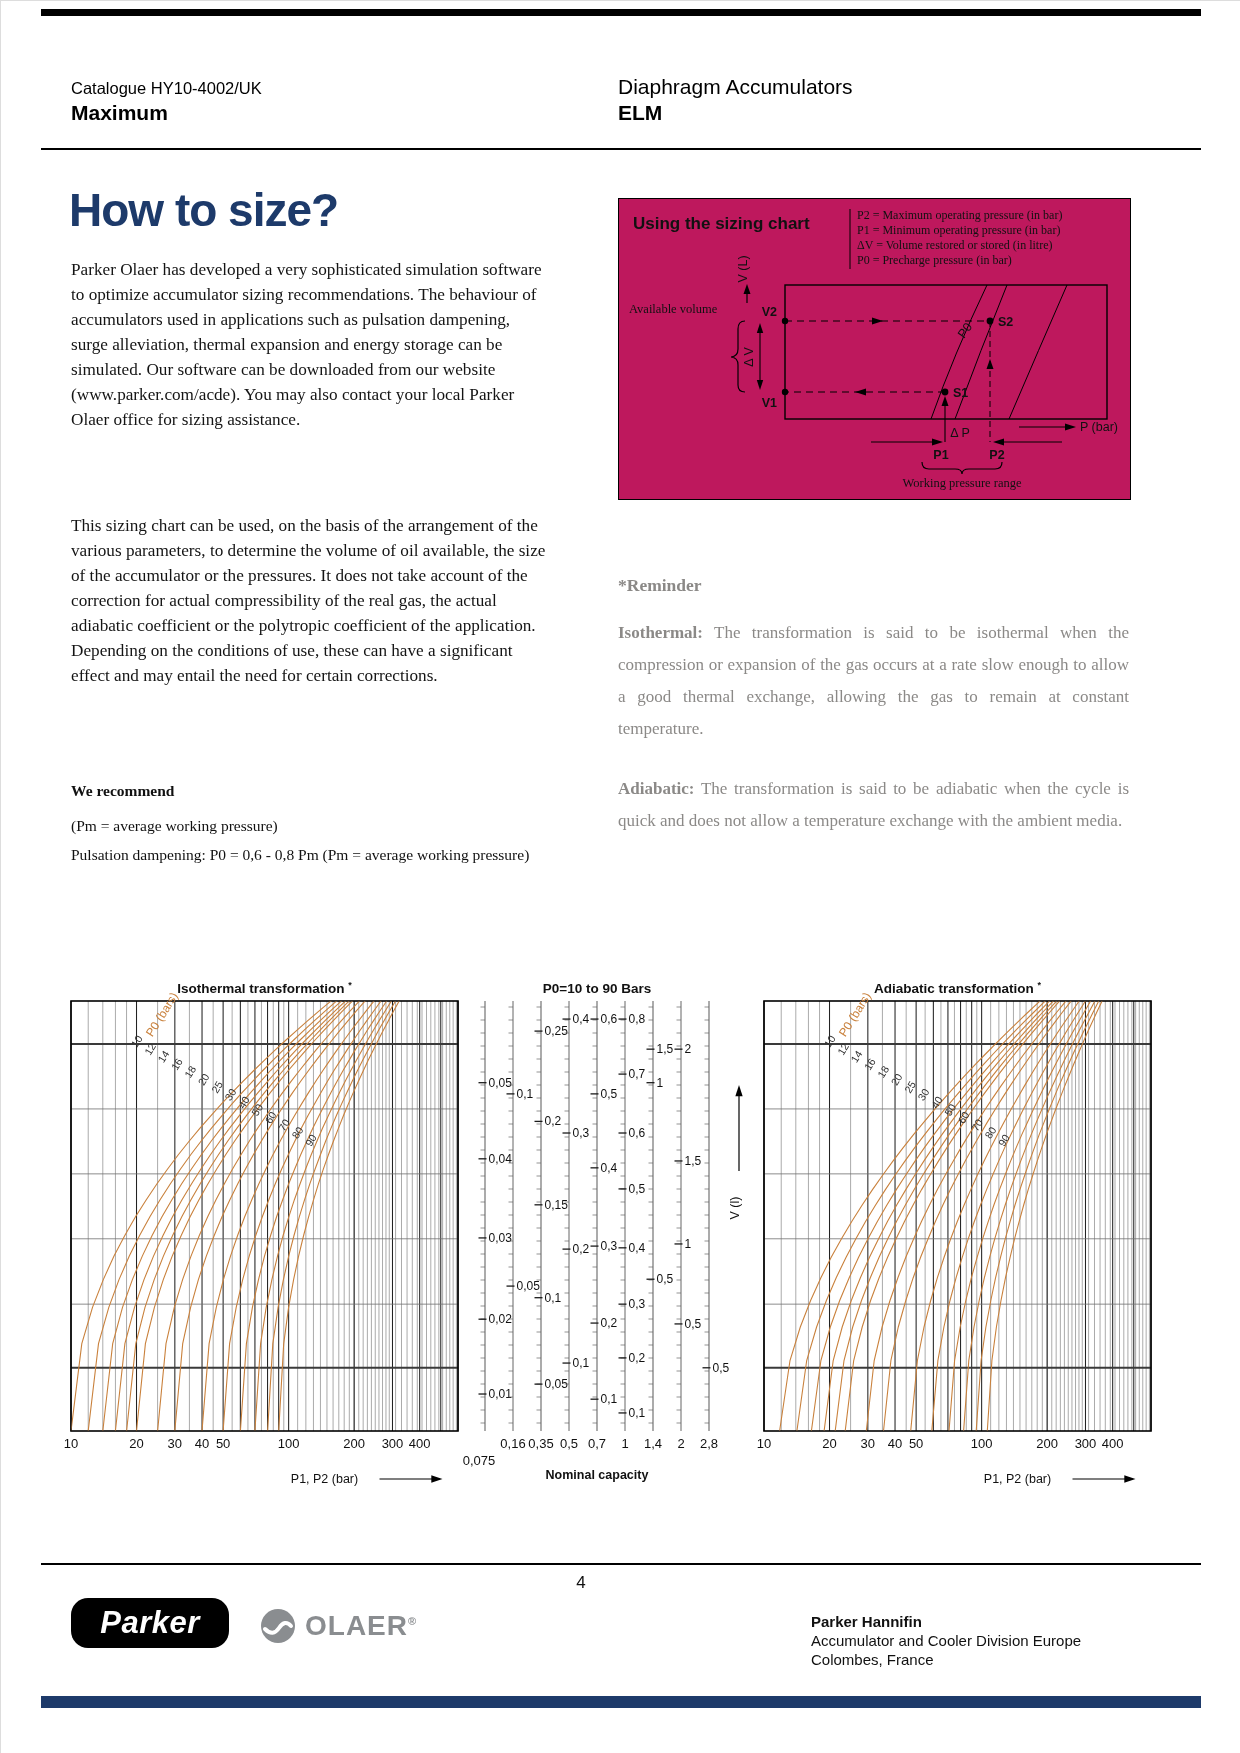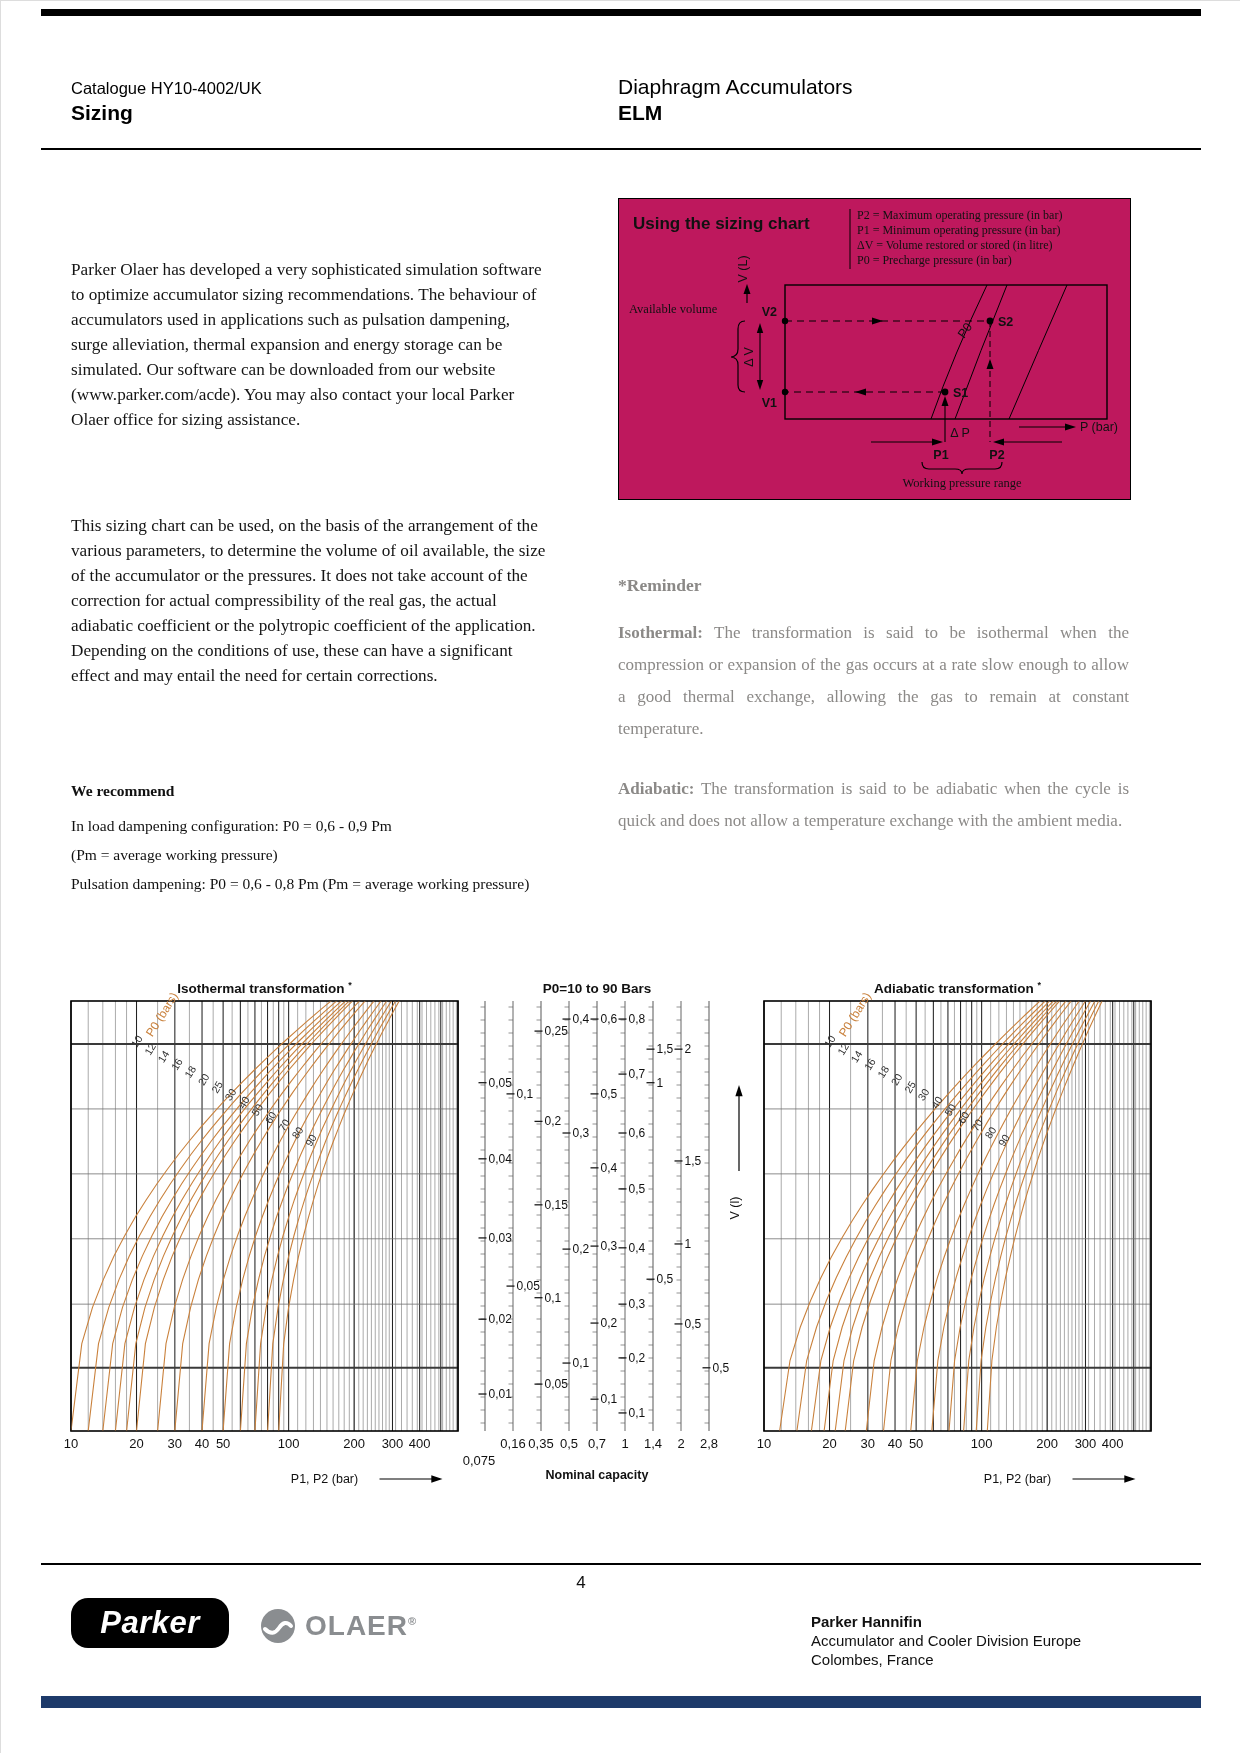--- a/index.html
+++ b/index.html
@@ -42,32 +42,32 @@
   .olaer-r{color:#8a8d90;font-size:11px;vertical-align:super;}
 </style>
 </head>
 <body>
 
 <div class="page">
 
   <div class="abs bar" style="left:40px;top:8px;width:1160px;height:7px;"></div>
 
   <div class="abs hdr-small" style="left:70px;top:78px;">Catalogue HY10-4002/UK</div>
-  <div class="abs hdr-big" style="left:70px;top:100px;">Sizing</div>
+  <div class="abs hdr-big" style="left:70px;top:100px;">Maximum</div>
   <div class="abs hdr-prod" style="left:617px;top:74px;">Diaphragm Accumulators</div>
   <div class="abs hdr-big" style="left:617px;top:100px;">ELM</div>
   <div class="abs bar" style="left:40px;top:147px;width:1160px;height:2px;"></div>
 
+  <div class="abs main-title" style="left:68px;top:182px;">How to size?</div>
 
   <div class="abs body-p" style="left:70px;top:256px;width:472px;">Parker Olaer has developed a very sophisticated simulation software to optimize accumulator sizing recommendations. The behaviour of accumulators used in applications such as pulsation dampening, surge alleviation, thermal expansion and energy storage can be simulated. Our software can be downloaded from our website (www.parker.com/acde). You may also contact your local Parker Olaer office for sizing assistance.</div>
   <div class="abs body-p" style="left:70px;top:512px;width:478px;">This sizing chart can be used, on the basis of the arrangement of the various parameters, to determine the volume of oil available, the size of the accumulator or the pressures. It does not take account of the correction for actual compressibility of the real gas, the actual adiabatic coefficient or the polytropic coefficient of the application.  Depending on the conditions of use, these can have a significant effect and may entail the need for certain corrections.</div>
 
   <div class="abs rec-h" style="left:70px;top:781px;">We recommend</div>
   <div class="abs rec-l" style="left:70px;top:810px;width:520px;">
-    <div>In load dampening configuration: P0 = 0,6 - 0,9 Pm</div>
     <div>(Pm = average working pressure)</div>
     <div>Pulsation dampening:  P0 = 0,6 - 0,8 Pm (Pm = average working pressure)</div>
   </div>
 
   <div class="abs box" style="left:617px;top:197px;width:511px;height:300px;">
     <svg width="511" height="300" viewBox="0 0 511 300">
       <text x="14" y="30" class="bt">Using the sizing chart</text>
       <line x1="231" y1="10" x2="231" y2="70" stroke="#000" stroke-width="1"></line>
       <text x="238" y="20" class="leg">P2 = Maximum operating pressure (in bar)</text>
       <text x="238" y="35" class="leg">P1 = Minimum operating pressure (in bar)</text>

